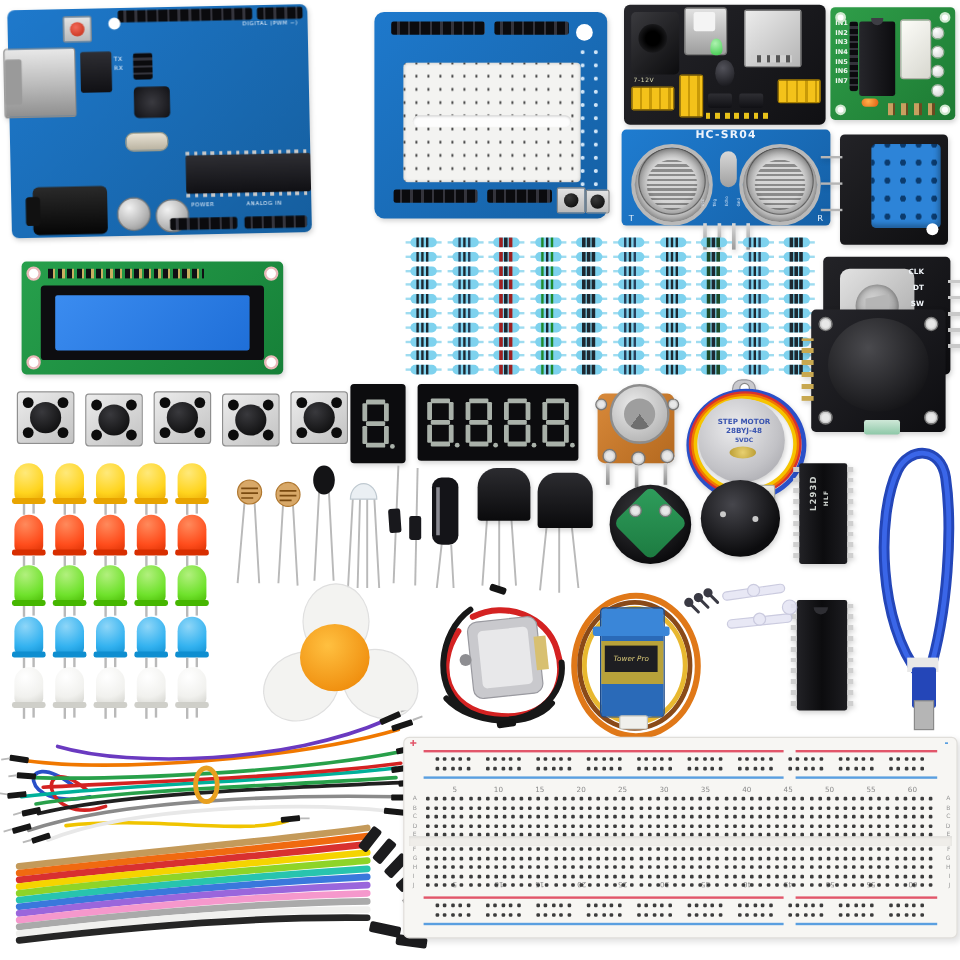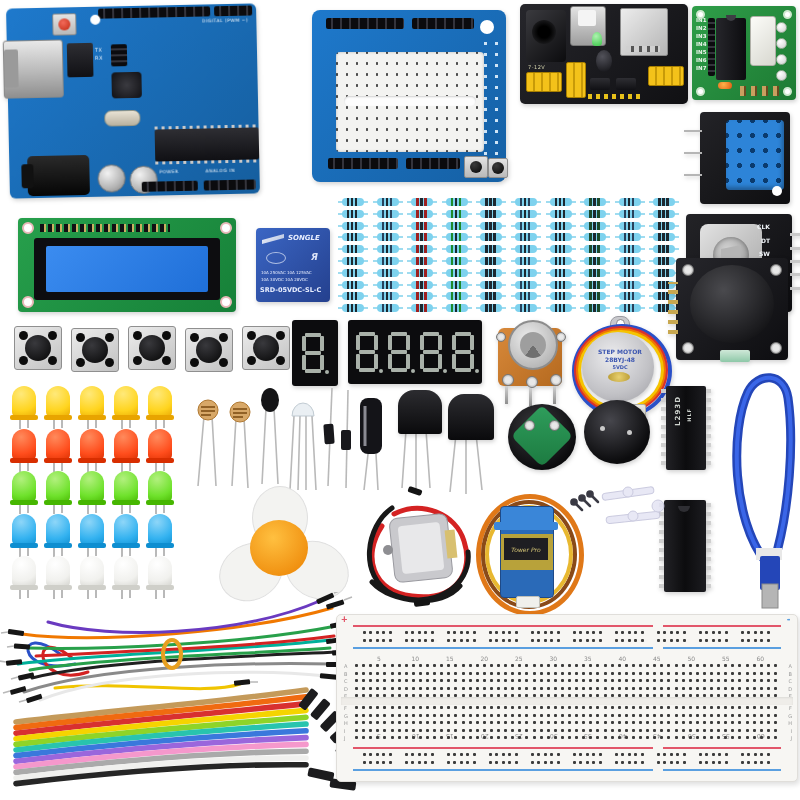--- a/index.html
+++ b/index.html
@@ -188,49 +188,62 @@
     <div class="abs wled" style="left:84px;top:48px;"></div>
     <div class="abs wled" style="left:84px;top:64px;"></div>
     <div class="abs" style="left:26px;top:76px;width:14px;height:7px;border-radius:4px;background:radial-gradient(circle at 40% 35%,#ffb24a,#e05a10);"></div>
     <div class="abs" style="left:48px;top:80px;width:40px;height:10px;background:repeating-linear-gradient(90deg,#c8a060 0 4px,#6a4a20 4px 6px,transparent 6px 11px);"></div>
     <div class="abs hole" style="left:4px;top:4px;width:5px;height:5px;border-color:#cfe8cf;"></div>
     <div class="abs hole" style="right:4px;top:4px;width:5px;height:5px;border-color:#cfe8cf;"></div>
     <div class="abs hole" style="left:4px;bottom:4px;width:5px;height:5px;border-color:#cfe8cf;"></div>
     <div class="abs hole" style="right:4px;bottom:4px;width:5px;height:5px;border-color:#cfe8cf;"></div>
   </div>
 
+  <div class="abs sr04 shadow">
+    <div class="abs" style="left:0;top:0;width:100%;text-align:center;color:#eef4fc;font-size:9px;font-weight:bold;letter-spacing:1px;">HC-SR04</div>
+    <div class="transducer" style="left:8px;">
+        <div class="mesh"></div>
+      </div>
+    <div class="transducer" style="right:8px;">
+        <div class="mesh"></div>
+      </div>
+    <div class="abs" style="left:6px;bottom:2px;color:#eaf2fb;font-size:7px;">T</div>
+    <div class="abs" style="right:6px;bottom:2px;color:#eaf2fb;font-size:7px;">R</div>
+    <div class="abs" style="left:82px;top:18px;width:14px;height:30px;background:linear-gradient(180deg,#d8d8d8,#a0a0a0);border-radius:7px;"></div>
+    <div class="abs" style="left:66px;top:50px;width:44px;height:14px;display:flex;gap:6px;color:#dbe8f8;font-size:3.5px;">
+      <span style="writing-mode:vertical-rl;transform:rotate(180deg);">Vcc</span>
+      <span style="writing-mode:vertical-rl;transform:rotate(180deg);">Trig</span>
+      <span style="writing-mode:vertical-rl;transform:rotate(180deg);">Echo</span>
+      <span style="writing-mode:vertical-rl;transform:rotate(180deg);">Gnd</span>
+    </div>
+    <div class="abs hdr-pin" style="left:68px;top:78px;"></div>
+    <div class="abs hdr-pin" style="left:80px;top:78px;"></div>
+    <div class="abs hdr-pin" style="left:92px;top:78px;"></div>
+    <div class="abs hdr-pin" style="left:104px;top:78px;"></div>
+  </div>
 
   <div class="abs dht shadow">
     <div class="sensor"></div>
     <div class="abs" style="left:-16px;top:18px;width:18px;height:2px;background:#b5b5b5;"></div>
     <div class="abs" style="left:-16px;top:40px;width:18px;height:2px;background:#b5b5b5;"></div>
     <div class="abs" style="left:-16px;top:62px;width:18px;height:2px;background:#b5b5b5;"></div>
     <div class="abs" style="right:8px;bottom:8px;width:10px;height:10px;border-radius:50%;background:#fff;"></div>
   </div>
 
   <div class="abs lcd shadow">
     <div class="abs" style="left:22px;top:6px;width:130px;height:8px;background:repeating-linear-gradient(90deg,#101014 0 4px,#c8b060 4px 6px,transparent 6px 8px);"></div>
     <div class="bezel">
         <div class="screen"></div>
       </div>
     <div class="abs hole" style="left:4px;top:4px;"></div>
     <div class="abs hole" style="right:4px;top:4px;"></div>
     <div class="abs hole" style="left:4px;bottom:4px;"></div>
     <div class="abs hole" style="right:4px;bottom:4px;"></div>
   </div>
 
-  <div class="abs relay shadow">
-    <div class="abs" style="left:6px;top:6px;width:22px;height:10px;background:linear-gradient(135deg,#e8edf8,#b8c4e0);clip-path:polygon(0 60%,100% 0,100% 40%,0 100%);"></div>
-    <div class="abs t1" style="left:32px;top:6px;">SONGLE</div>
-    <div class="abs" style="left:10px;top:24px;width:18px;height:10px;border:1px solid #cdd8f0;border-radius:50%;opacity:.8;"></div>
-    <div class="abs" style="right:12px;top:24px;color:#dce4f8;font-size:9px;font-weight:bold;font-style:italic;">Я</div>
-    <div class="abs t2" style="left:5px;top:42px;">10A 250VAC  10A 125VAC</div>
-    <div class="abs t2" style="left:5px;top:49px;">10A 30VDC    10A 28VDC</div>
-    <div class="abs t3" style="left:4px;top:58px;">SRD-05VDC-SL-C</div>
-  </div>
 
   <div class="abs" id="resistor-grid" style="left:338px;top:198px;width:344px;height:116px;">
       <div style="position:absolute;left:0px;top:0px;width:30px;height:8px;">
         <div style="position:absolute;left:0;top:3px;width:30px;height:2px;background:#9fdcf0"></div>
         <div style="position:absolute;left:4px;top:0;width:22px;height:8px;border-radius:4px;background:#7ed2ee"></div>
         <div style="position:absolute;left:9px;top:0;width:2.4px;height:8px;background:#1d2830"></div>
         <div style="position:absolute;left:13px;top:0;width:2.4px;height:8px;background:#1d2830"></div>
         <div style="position:absolute;left:17px;top:0;width:2.4px;height:8px;background:#1d2830"></div>
       </div>
       <div style="position:absolute;left:34.6px;top:0px;width:30px;height:8px;">

